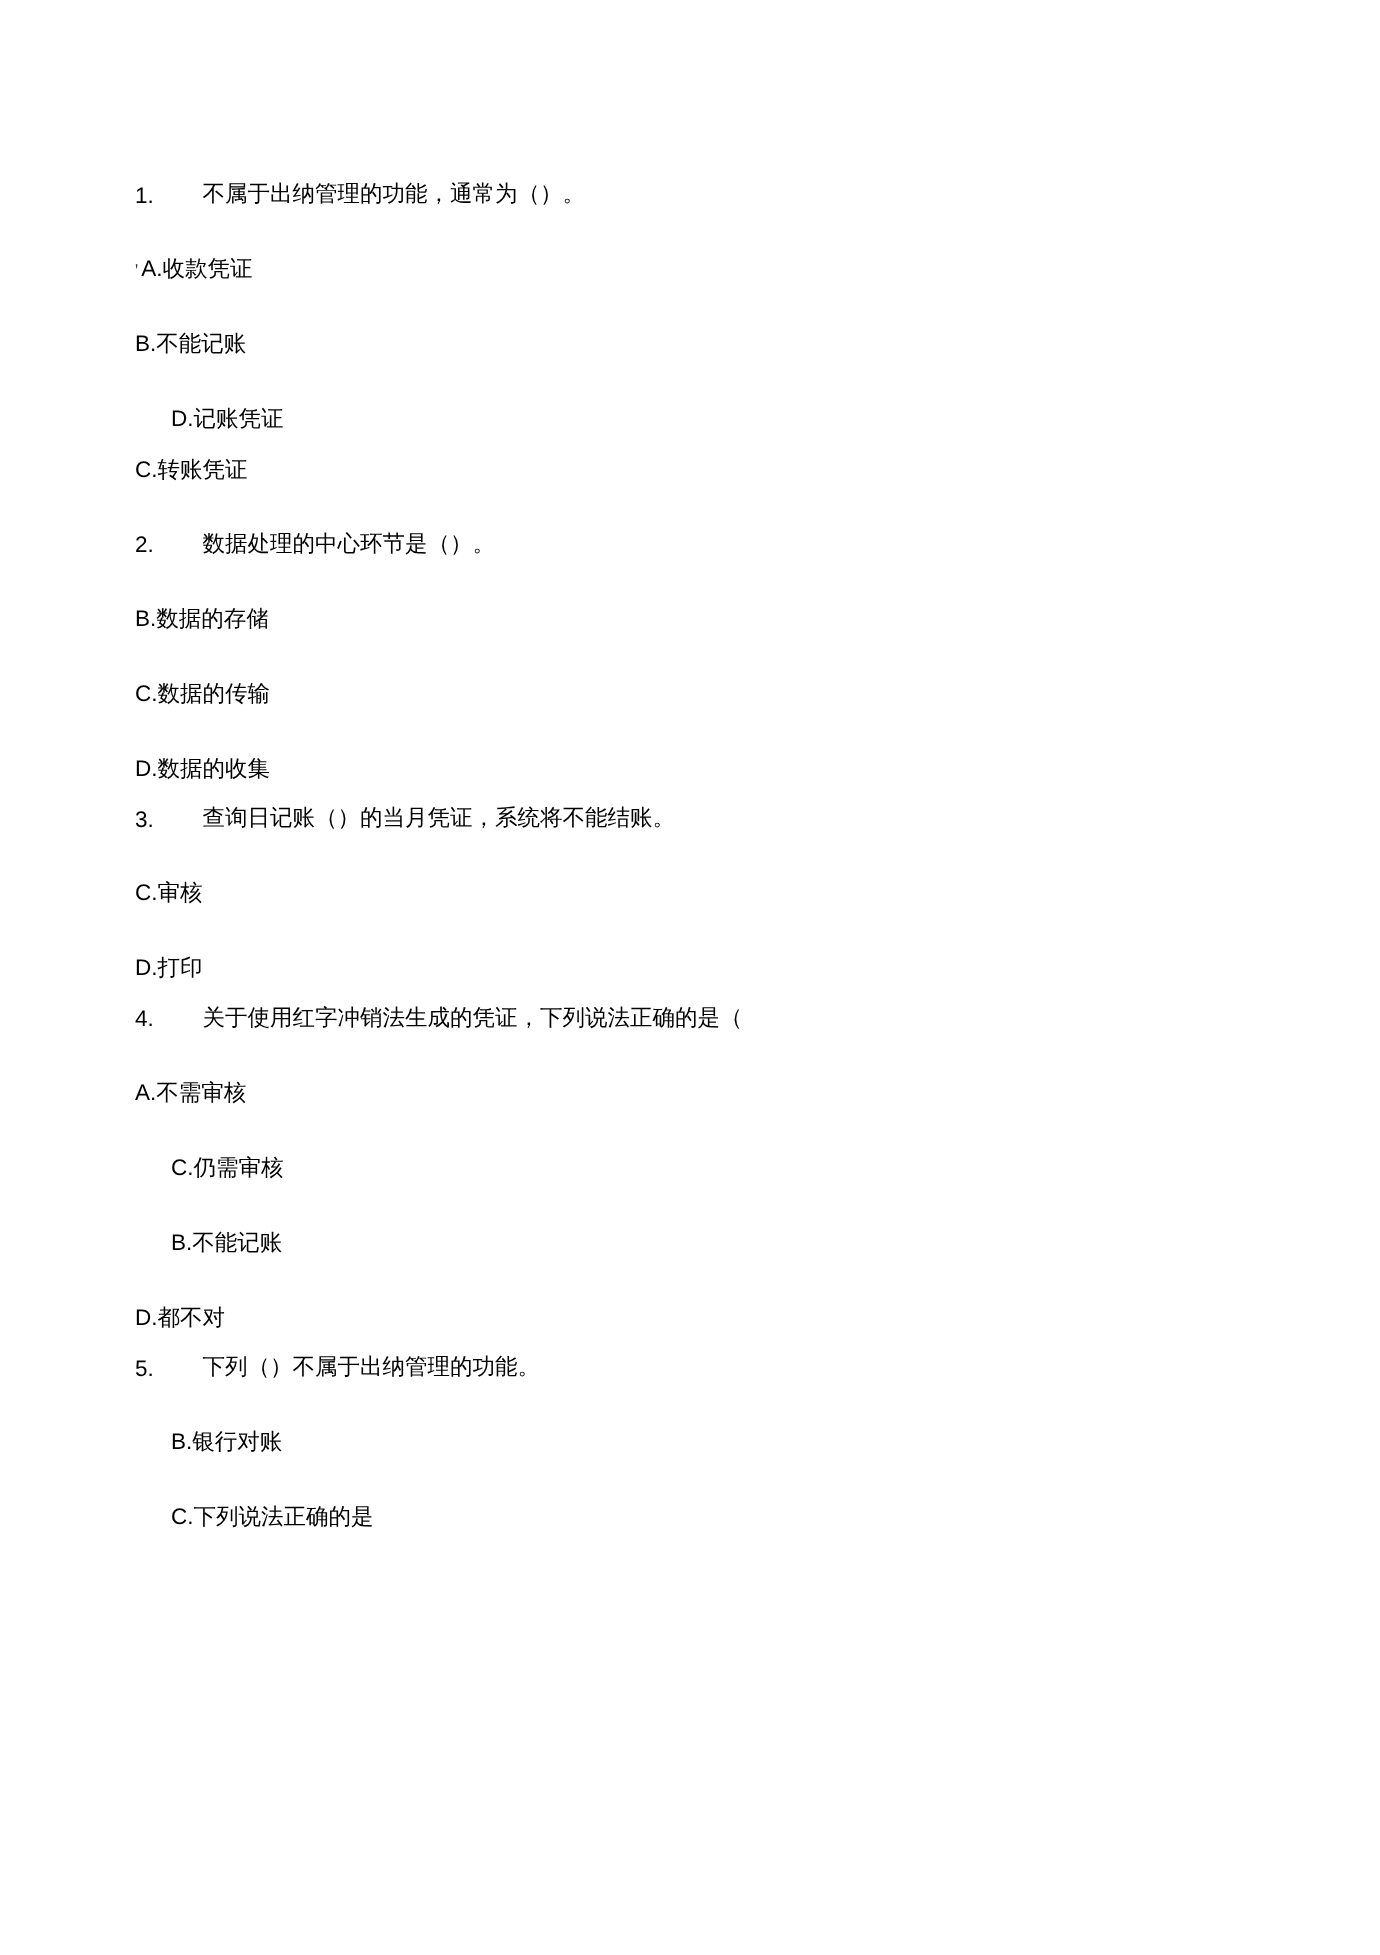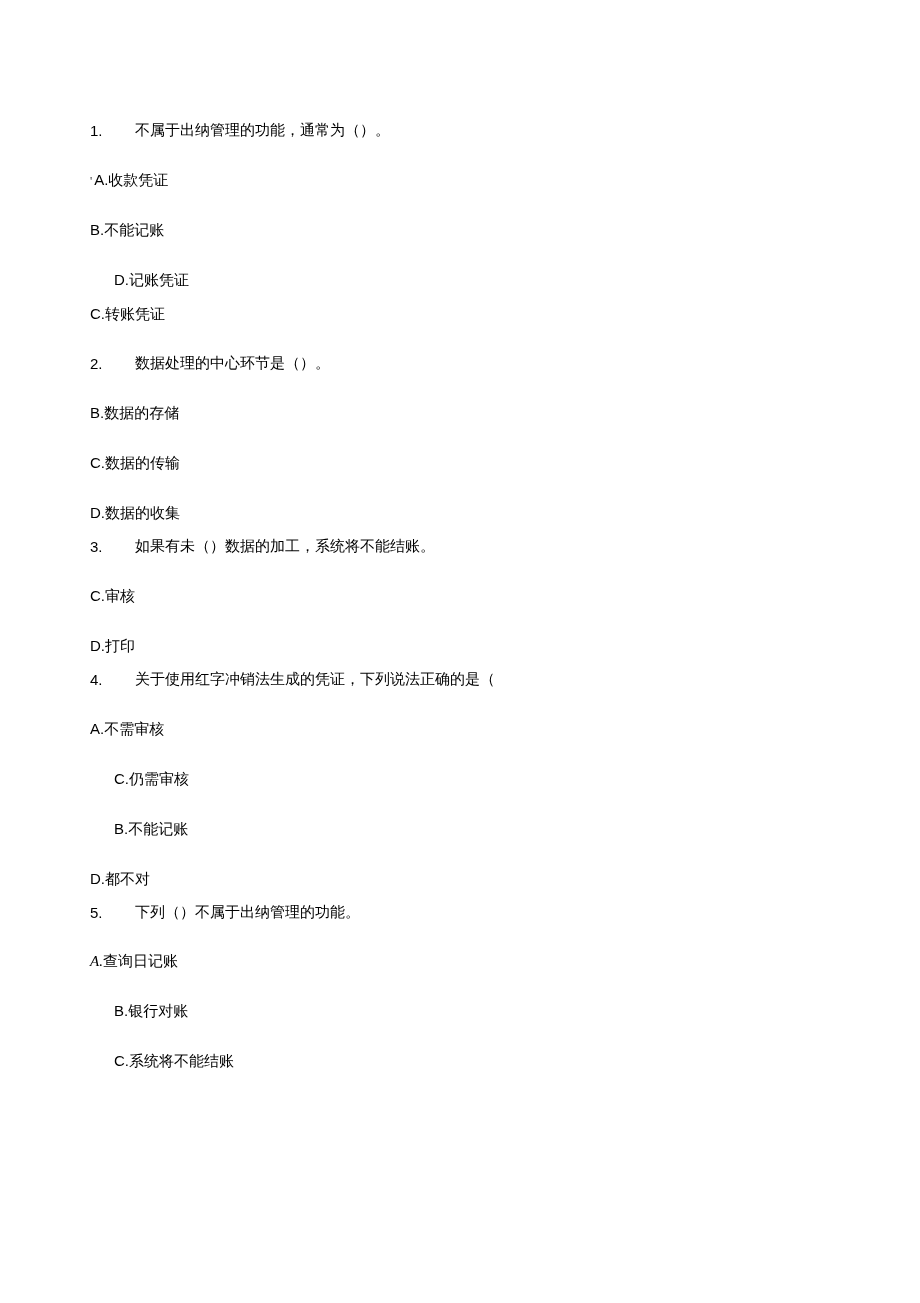--- a/index.html
+++ b/index.html
@@ -69,32 +69,31 @@
     <div class="option"><span class="option-label">C.</span><span class="option-text">转账凭证</span></div>
     <div class="question-stem">
       <span class="question-num">2.</span>
       <span class="question-text">数据处理的中心环节是（）。</span>
     </div>
     <div class="option"><span class="option-label">B.</span><span class="option-text">数据的存储</span></div>
     <div class="option"><span class="option-label">C.</span><span class="option-text">数据的传输</span></div>
     <div class="option tight-after"><span class="option-label">D.</span><span class="option-text">数据的收集</span></div>
     <div class="question-stem">
       <span class="question-num">3.</span>
-      <span class="question-text">如果有未（）数据的加工，系统将不能结账。</span>
+      <span class="question-text">查询日记账（）的当月凭证，系统将不能结账。</span>
     </div>
     <div class="option"><span class="option-label">C.</span><span class="option-text">审核</span></div>
     <div class="option tight-after"><span class="option-label">D.</span><span class="option-text">打印</span></div>
     <div class="question-stem">
       <span class="question-num">4.</span>
       <span class="question-text">关于使用红字冲销法生成的凭证，下列说法正确的是（</span>
     </div>
     <div class="option"><span class="option-label">A.</span><span class="option-text">不需审核</span></div>
     <div class="option indented"><span class="option-label">C.</span><span class="option-text">仍需审核</span></div>
     <div class="option indented"><span class="option-label">B.</span><span class="option-text">不能记账</span></div>
     <div class="option tight-after"><span class="option-label">D.</span><span class="option-text">都不对</span></div>
     <div class="question-stem">
       <span class="question-num">5.</span>
       <span class="question-text">下列（）不属于出纳管理的功能。</span>
     </div>
-    <div class="option"><span class="option-label italic-a">A.</span><span class="option-text">查询日记账</span></div>
     <div class="option indented"><span class="option-label">B.</span><span class="option-text">银行对账</span></div>
-    <div class="option indented"><span class="option-label">C.</span><span class="option-text">系统将不能结账</span></div>
+    <div class="option indented"><span class="option-label">C.</span><span class="option-text">下列说法正确的是</span></div>
   </div>
 
 </body></html>

